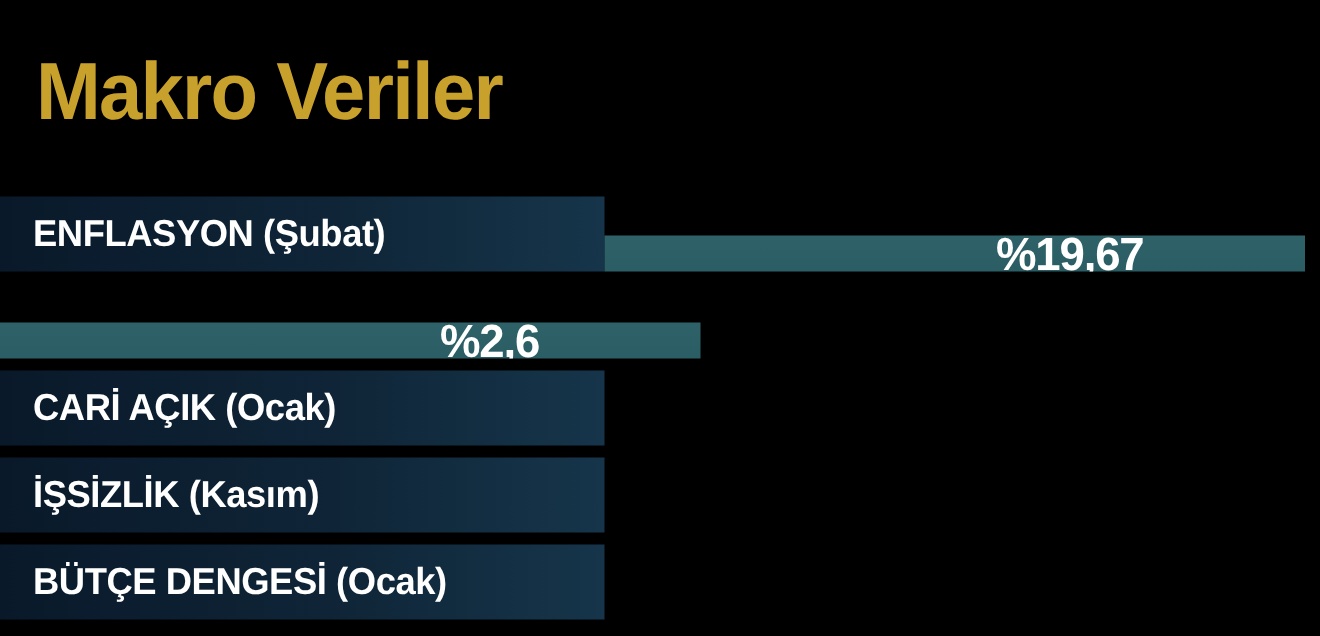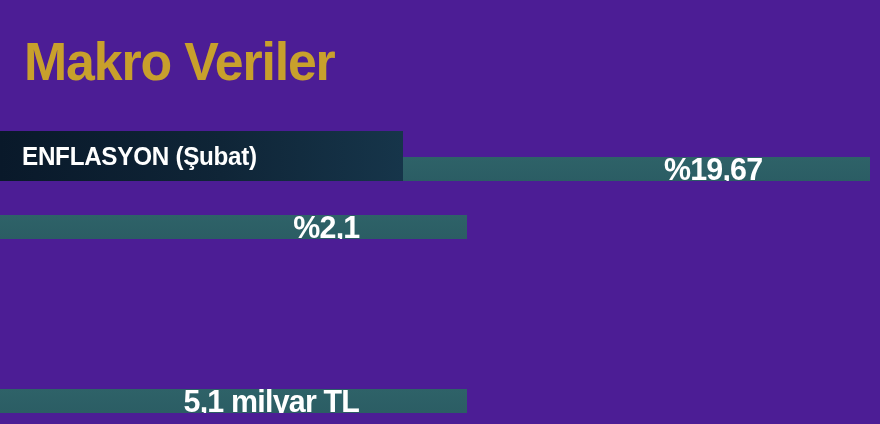--- a/index.html
+++ b/index.html
@@ -11,21 +11,21 @@
     height: 424px;
     background: #f4f9fa;
     font-family: "Liberation Sans", sans-serif;
     overflow: hidden;
   }
 
   .slide {
     position: relative;
     width: 880px;
     height: 424px;
-    background: #4c1d95;
+    background: #000000;
   }
 
   
   .title-wrap {
     position: absolute;
     left: 0;
     top: 0;
     width: 880px;
     height: 122px;
     display: flex;
@@ -126,34 +126,40 @@
         <span class="label-text">ENFLASYON (Şubat)</span>
       </div>
       <div class="cell-value">
         <span class="value-text">%19,67</span>
       </div>
       <div class="tail"></div>
     </div>
 
     <div class="row">
       <div class="cell-value">
-        <span class="value-text">%2,1</span>
+        <span class="value-text">%2,6</span>
       </div>
       <div class="tail"></div>
     </div>
 
     <div class="row">
+      <div class="cell-label">
+        <span class="label-text">CARİ AÇIK (Ocak)</span>
+      </div>
       <div class="tail"></div>
     </div>
 
     <div class="row">
+      <div class="cell-label">
+        <span class="label-text">İŞSİZLİK (Kasım)</span>
+      </div>
       <div class="tail"></div>
     </div>
 
     <div class="row">
-      <div class="cell-value">
-        <span class="value-text">5,1 milyar TL</span>
+      <div class="cell-label">
+        <span class="label-text">BÜTÇE DENGESİ (Ocak)</span>
       </div>
       <div class="tail"></div>
     </div>
 
   </div>
 </div>
 
 </body></html>

